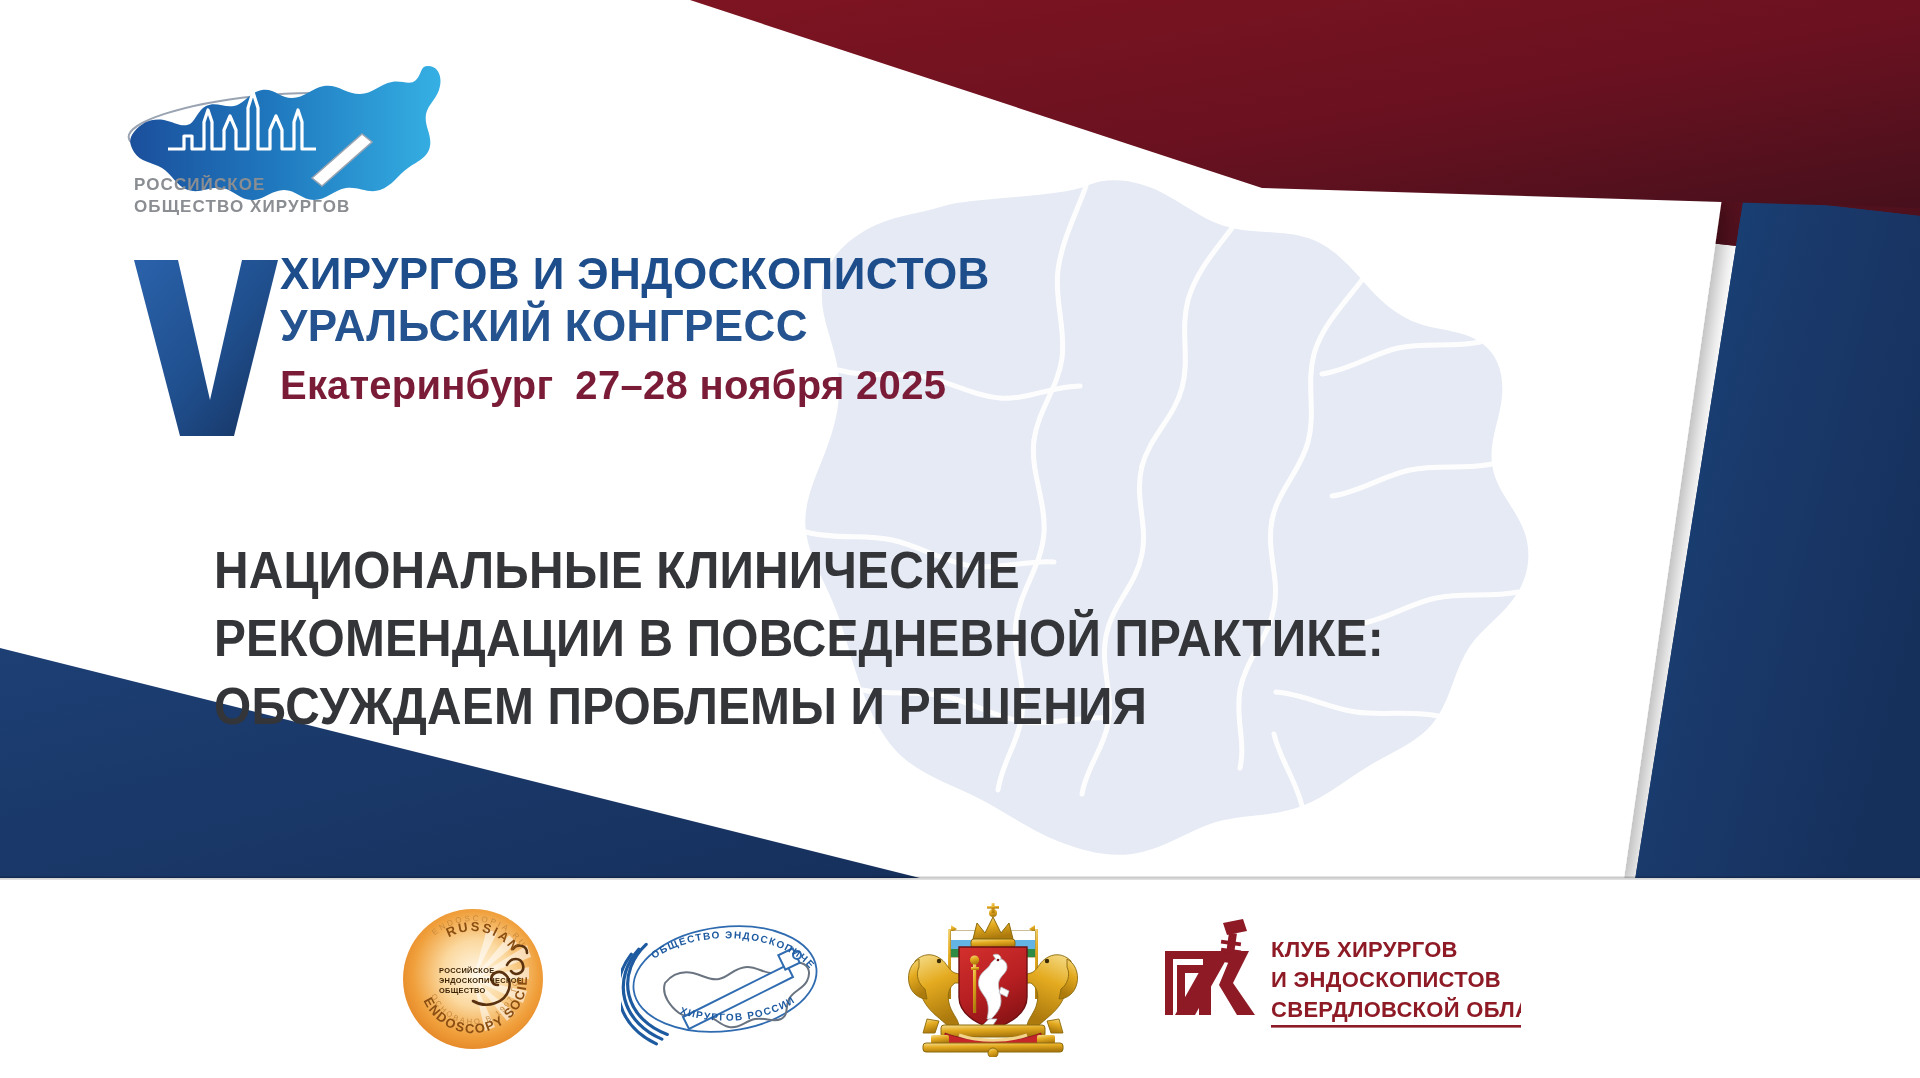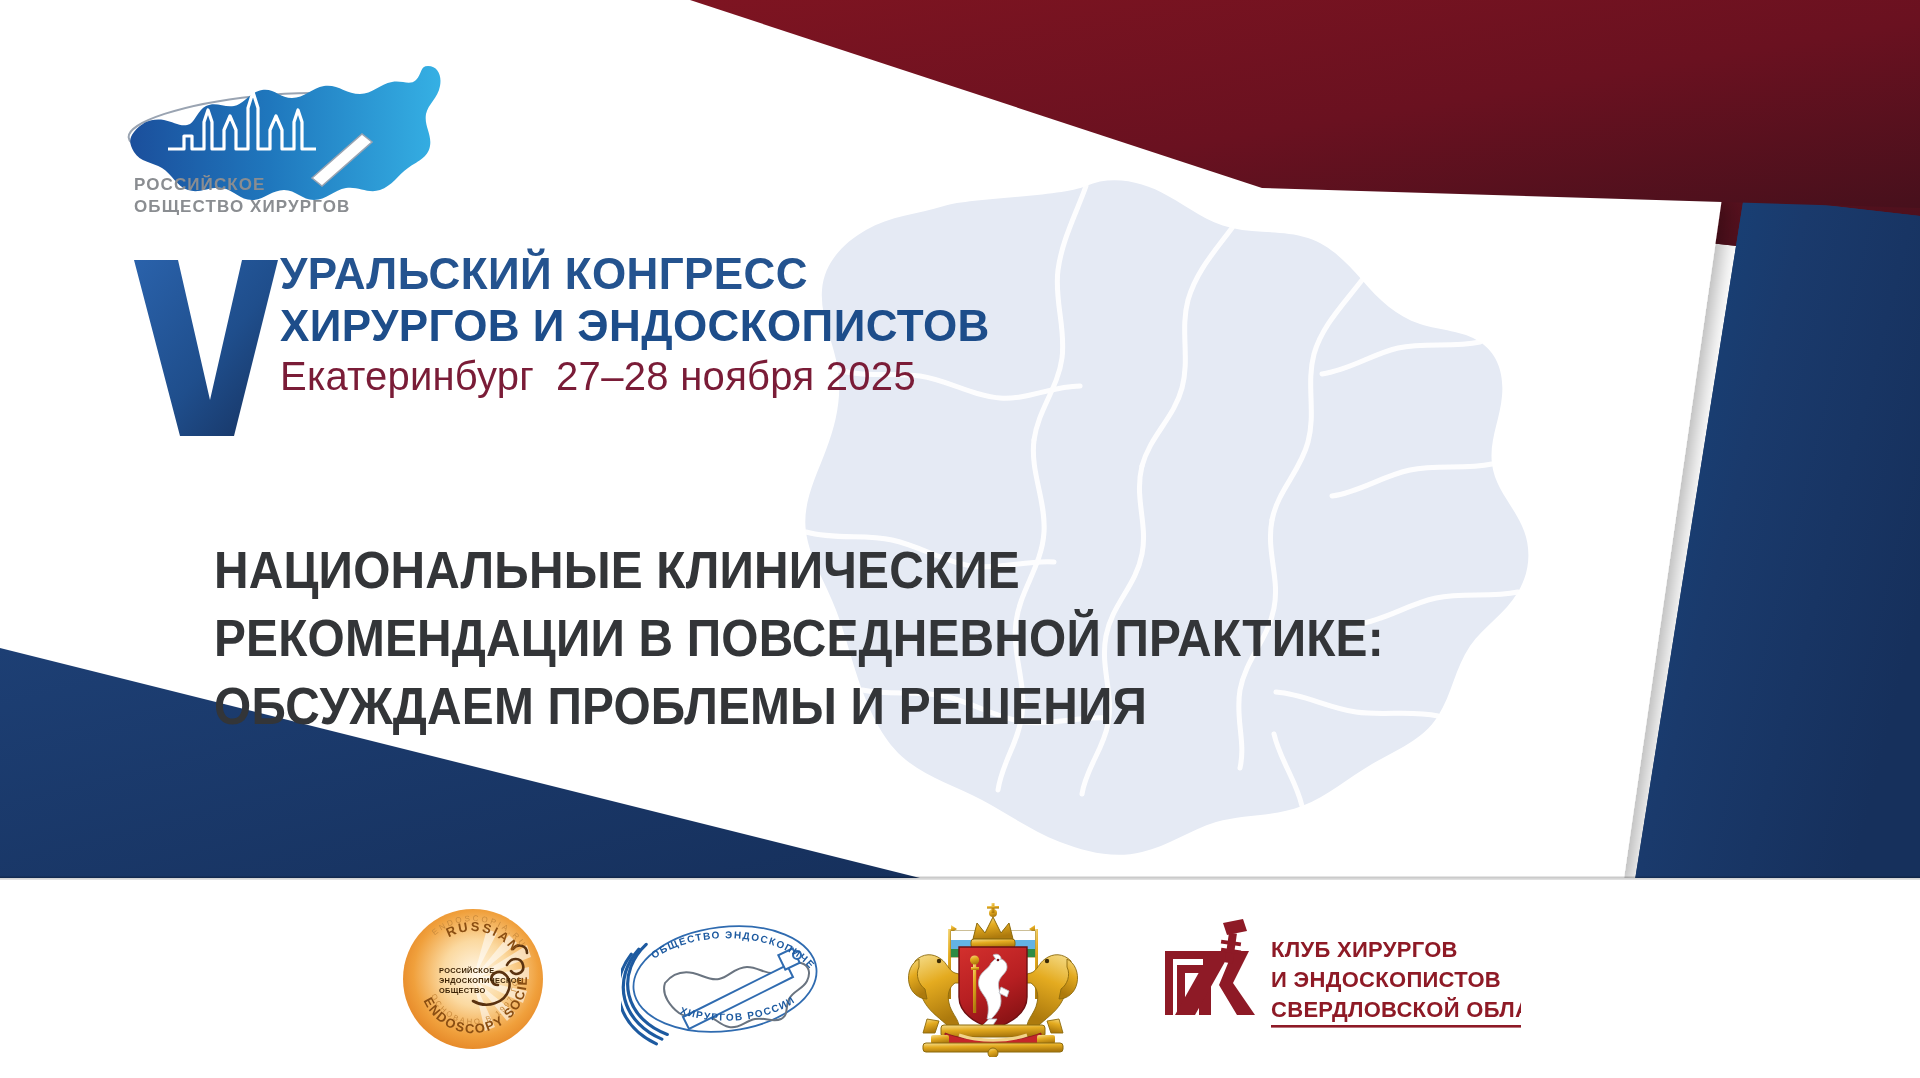--- a/index.html
+++ b/index.html
@@ -31,21 +31,22 @@
   }
   .roman-numeral svg{display:block;width:100%;height:100%;}
   .congress-lines{position:absolute;left:150px;top:0;width:860px;}
   .congress-line{
     font-size:44px;line-height:52px;font-weight:700;
     letter-spacing:0.4px;color:#1f4e8c;white-space:nowrap;
   }
   .congress-line.l1{color:#24538f;}
   .congress-line.l2{color:#1d4d8a;}
   .congress-date{
-    font-size:40px;line-height:48px;font-weight:400;
+    margin-top:9px;
+    font-size:40px;line-height:48px;font-weight:700;
     color:#7a1c37;letter-spacing:0.3px;white-space:nowrap;
   }
   .congress-date .city{letter-spacing:0.2px;}
   .congress-date .dates{margin-left:22px;}
 
   
   .headline{
     position:absolute;left:214px;top:536px;width:1420px;
     color:#333538;
     font-family:"Liberation Sans","DejaVu Sans",sans-serif;
@@ -233,22 +234,22 @@
               <stop offset="0%" stop-color="#2a62ab"></stop>
               <stop offset="55%" stop-color="#1f4e8c"></stop>
               <stop offset="100%" stop-color="#16315e"></stop>
             </linearGradient>
           </defs>
           <polygon points="4,6 48,6 80,146 112,6 148,6 104,182 50,182" fill="url(#vGrad)"></polygon>
         </svg>
       </div>
 
       <div class="congress-lines">
+        <div class="congress-line l2">ХИРУРГОВ И ЭНДОСКОПИСТОВ</div>
         <div class="congress-line l1">УРАЛЬСКИЙ КОНГРЕСС</div>
-        <div class="congress-line l2">ХИРУРГОВ И ЭНДОСКОПИСТОВ</div>
         <div class="congress-date">
           <span class="city">Екатеринбург</span><span class="dates">27–28 ноября 2025</span>
         </div>
       </div>
     </div>
 
     <div class="headline">
       <div>НАЦИОНАЛЬНЫЕ КЛИНИЧЕСКИЕ</div>
       <div>РЕКОМЕНДАЦИИ В ПОВСЕДНЕВНОЙ ПРАКТИКЕ:</div>
       <div>ОБСУЖДАЕМ ПРОБЛЕМЫ И РЕШЕНИЯ</div>

